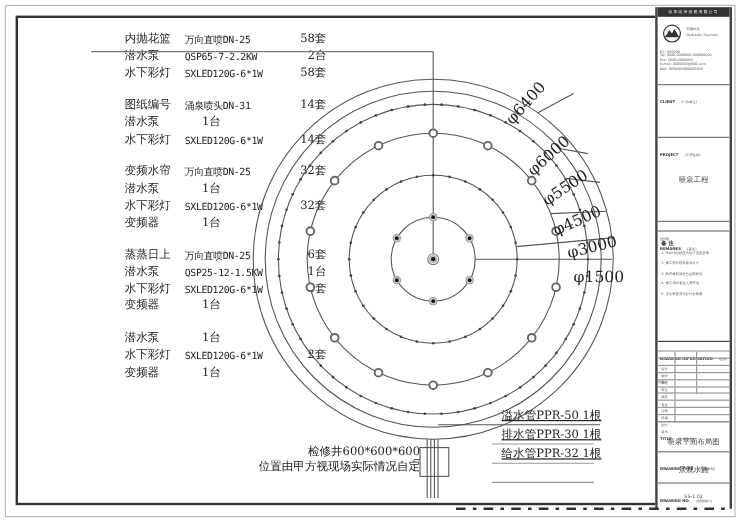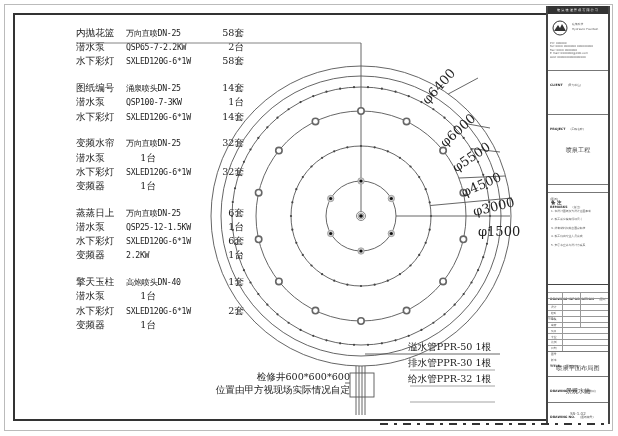--- a/index.html
+++ b/index.html
@@ -2,26 +2,26 @@
 <html><head>
 <meta charset="utf-8">
 <style>
   html, body { margin: 0; padding: 0; background: #fff; }
   body { width: 618px; height: 436px; position: relative; overflow: hidden;
          font-family: "DejaVu Serif", "Liberation Serif", serif; color: #222; }
   #sheet { position: absolute; left: 0; top: 0; width: 618px; height: 436px; }
   .outer-frame { position: absolute; left: 4px; top: 4px; width: 609px; height: 427px; border: 1px solid #bbb; box-sizing: border-box; }
   .inner-frame { position: absolute; left: 13px; top: 13px; width: 591px; height: 408px; border: 2px solid #333; box-sizing: border-box; }
   .equip { position: absolute; left: 76px; top: 26px; font-size: 9.6px; line-height: 14.2px; }
-  .eq-row { display: flex; white-space: nowrap; }
+  .eq-row { display: flex; white-space: nowrap; margin-left: 28px; }
   .eq-c1 { width: 50px; }
   .eq-c2 { width: 88px; font-family: "DejaVu Sans Mono", "Liberation Mono", monospace; font-size: 8.2px; letter-spacing: -0.3px; }
   .eq-c3 { width: 30px; text-align: right; }
   .eq-gap { height: 12.6px; }
-  .pipes { position: absolute; left: 408px; top: 339px; font-size: 9.6px; line-height: 16.2px; }
+  .pipes { position: absolute; left: 418px; top: 339px; font-size: 9.6px; line-height: 16.2px; text-decoration: underline; }
   .pipe-row { white-space: nowrap; }
   .pit-note { position: absolute; left: 238px; top: 370px; font-size: 9.6px; line-height: 13px; text-align: right; width: 112px; }
   .dim-label { position: absolute; font-size: 13px; transform-origin: left bottom; white-space: nowrap; }
   
   .tb { position: absolute; left: 546px; top: 6px; width: 64px; height: 418px; border-left: 2px solid #444; border-right: 2px solid #444; box-sizing: border-box; background: #fff; }
   .tb-row { position: absolute; left: 0; width: 100%; box-sizing: border-box; border-top: 1px solid #777; }
   .tb-tiny { font-family: "DejaVu Sans", sans-serif; font-size: 2.8px; line-height: 3.4px; color: #555; }
   .tb-label { font-family: "DejaVu Sans", sans-serif; font-size: 3.2px; font-weight: bold; color: #333; padding-left: 2px; }
   .tb-big { font-size: 6.2px; text-align: center; color: #444; }
   .tb-grid-row { position: absolute; left: 0; width: 100%; border-top: 1px solid #999; box-sizing: border-box; }
@@ -48,26 +48,25 @@
         <div class="eq-row">
           <span class="eq-c1">水下彩灯</span>
           <span class="eq-c2">SXLED120G-6*1W</span>
           <span class="eq-c3">58套</span>
         </div>
       </div>
       <div class="eq-gap"></div>
       <div>
         <div class="eq-row">
           <span class="eq-c1">图纸编号</span>
-          <span class="eq-c2">涌泉喷头DN-25</span>
+          <span class="eq-c2">涌泉喷头DN-31</span>
           <span class="eq-c3">14套</span>
         </div>
         <div class="eq-row">
           <span class="eq-c1">潜水泵</span>
-          <span class="eq-c2">QSP100-7-3KW</span>
           <span class="eq-c3">1台</span>
         </div>
         <div class="eq-row">
           <span class="eq-c1">水下彩灯</span>
           <span class="eq-c2">SXLED120G-6*1W</span>
           <span class="eq-c3">14套</span>
         </div>
       </div>
       <div class="eq-gap"></div>
       <div>
@@ -102,31 +101,25 @@
           <span class="eq-c2">QSP25-12-1.5KW</span>
           <span class="eq-c3">1台</span>
         </div>
         <div class="eq-row">
           <span class="eq-c1">水下彩灯</span>
           <span class="eq-c2">SXLED120G-6*1W</span>
           <span class="eq-c3">6套</span>
         </div>
         <div class="eq-row">
           <span class="eq-c1">变频器</span>
-          <span class="eq-c2">2.2KW</span>
           <span class="eq-c3">1台</span>
         </div>
       </div>
       <div class="eq-gap"></div>
       <div>
-        <div class="eq-row">
-          <span class="eq-c1">擎天玉柱</span>
-          <span class="eq-c2">高炮喷头DN-40</span>
-          <span class="eq-c3">1套</span>
-        </div>
         <div class="eq-row">
           <span class="eq-c1">潜水泵</span>
           <span class="eq-c3">1台</span>
         </div>
         <div class="eq-row">
           <span class="eq-c1">水下彩灯</span>
           <span class="eq-c2">SXLED120G-6*1W</span>
           <span class="eq-c3">2套</span>
         </div>
         <div class="eq-row">

